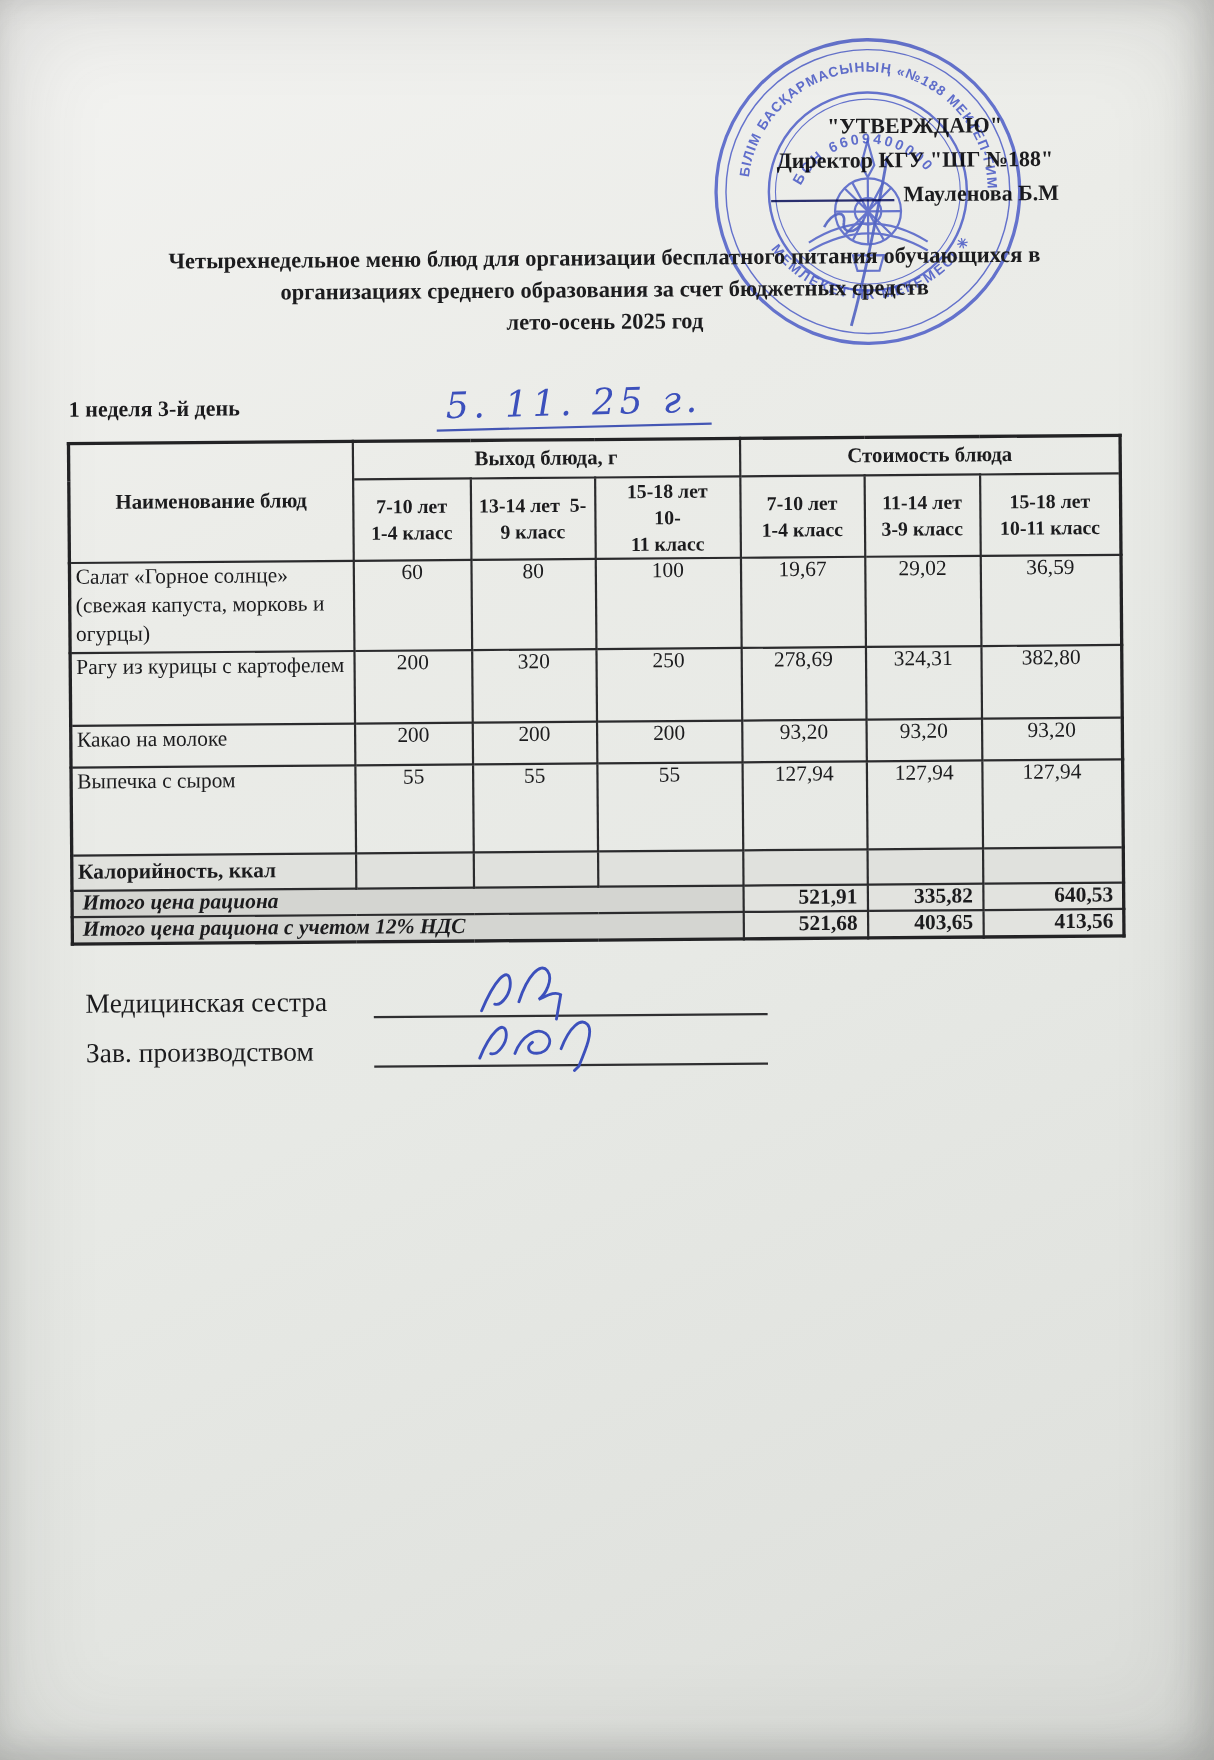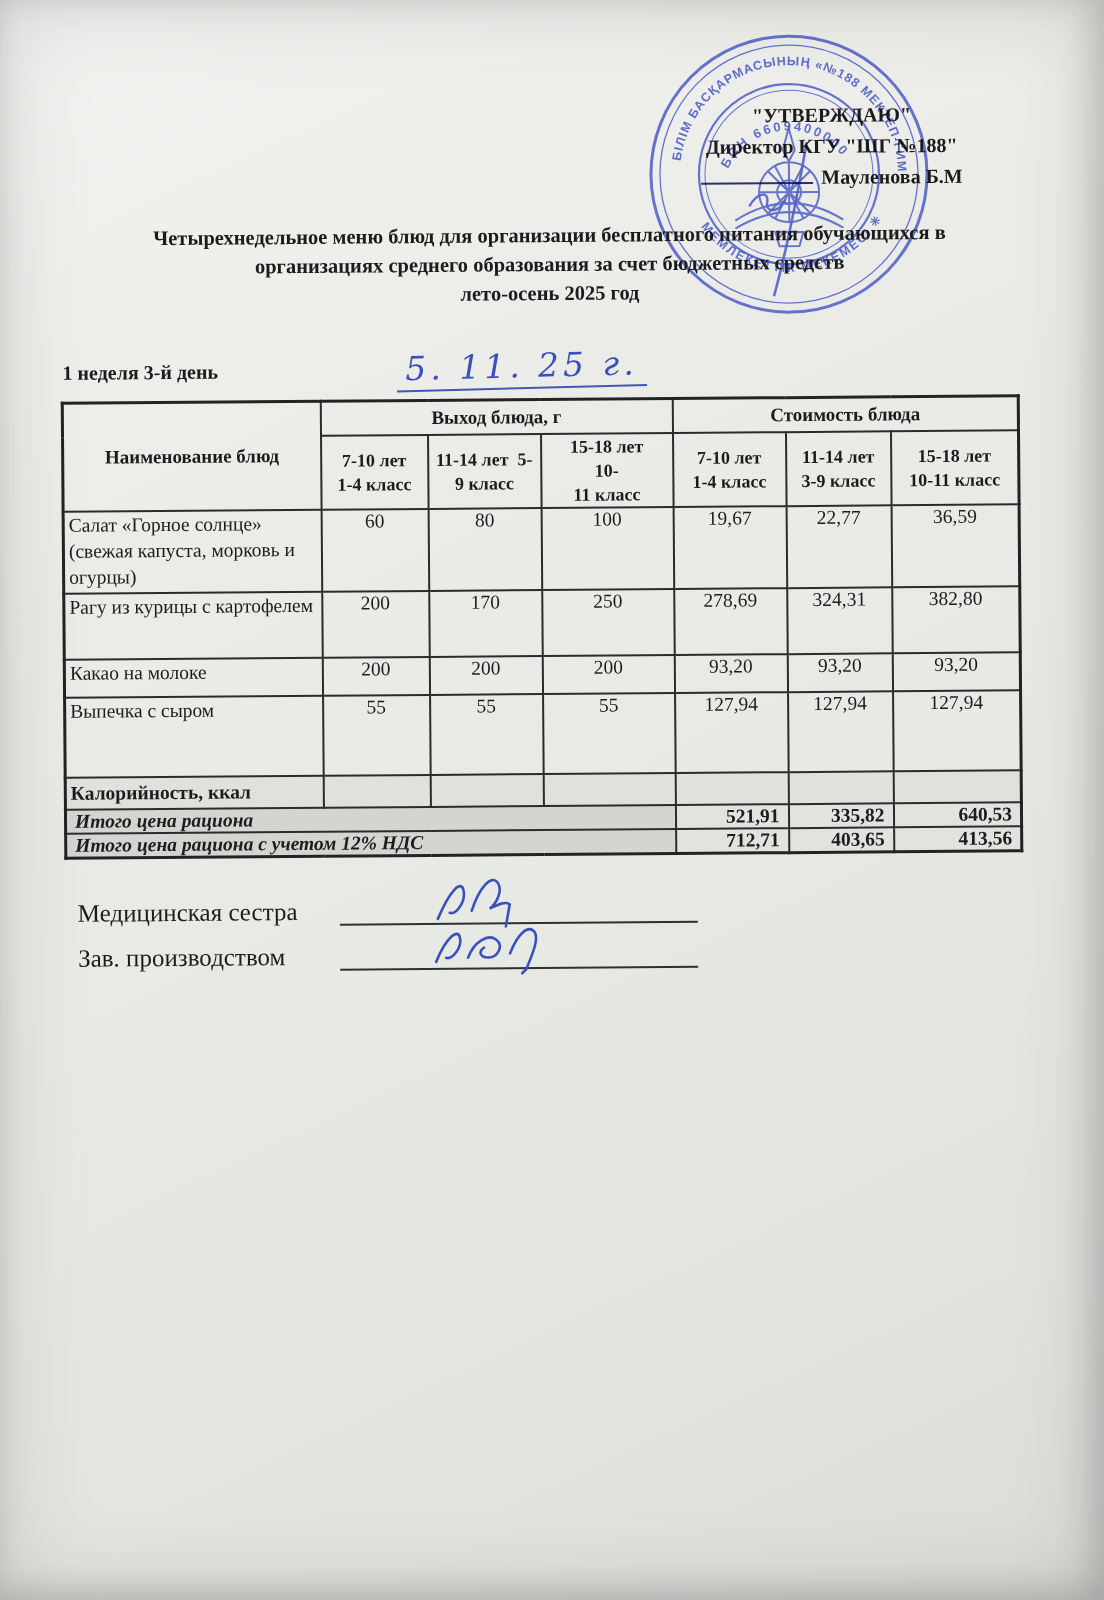--- a/index.html
+++ b/index.html
@@ -130,44 +130,44 @@
       </colgroup>
       <tbody>
           <tr>
         <th class="namecol" rowspan="2">Наименование блюд</th>
         <th class="group" colspan="3">Выход блюда, г</th>
         <th class="group" colspan="3">Стоимость блюда</th>
       </tr>
       <tr>
         <th class="agecol">7-10 лет
 1-4 класс</th>
-        <th class="agecol">11-14 лет  5-
+        <th class="agecol">13-14 лет  5-
 9 класс</th>
         <th class="agecol">15-18 лет      10-
 11 класс</th>
         <th class="agecol">7-10 лет
 1-4 класс</th>
         <th class="agecol">11-14 лет
 3-9 класс</th>
         <th class="agecol">15-18 лет
 10-11 класс</th>
       </tr>
       <tr class="r-salad">
         <td class="dish">Салат «Горное солнце» (свежая капуста, морковь и огурцы)</td>
         <td class="num">60</td>
         <td class="num">80</td>
         <td class="num">100</td>
         <td class="num">19,67</td>
-        <td class="num">22,77</td>
+        <td class="num">29,02</td>
         <td class="num">36,59</td>
       </tr>
       <tr class="r-ragu">
         <td class="dish">Рагу из курицы с картофелем</td>
         <td class="num">200</td>
-        <td class="num">170</td>
+        <td class="num">320</td>
         <td class="num">250</td>
         <td class="num">278,69</td>
         <td class="num">324,31</td>
         <td class="num">382,80</td>
       </tr>
       <tr class="r-cacao">
         <td class="dish">Какао на молоке</td>
         <td class="num">200</td>
         <td class="num">200</td>
         <td class="num">200</td>
@@ -194,21 +194,21 @@
         <td class="num"></td>
       </tr>
       <tr class="total">
         <td class="tlabel" colspan="4">Итого цена рациона</td>
         <td class="tval">521,91</td>
         <td class="tval">335,82</td>
         <td class="tval">640,53</td>
       </tr>
       <tr class="total">
         <td class="tlabel" colspan="4">Итого цена рациона с учетом 12% НДС</td>
-        <td class="tval">712,71</td>
+        <td class="tval">521,68</td>
         <td class="tval">403,65</td>
         <td class="tval">413,56</td>
       </tr>
     </tbody>
       </table>
 
     <div class="signs">
       <div class="sign-row">
         <div class="sign-label">Медицинская сестра</div>
         <div class="sign-line">

